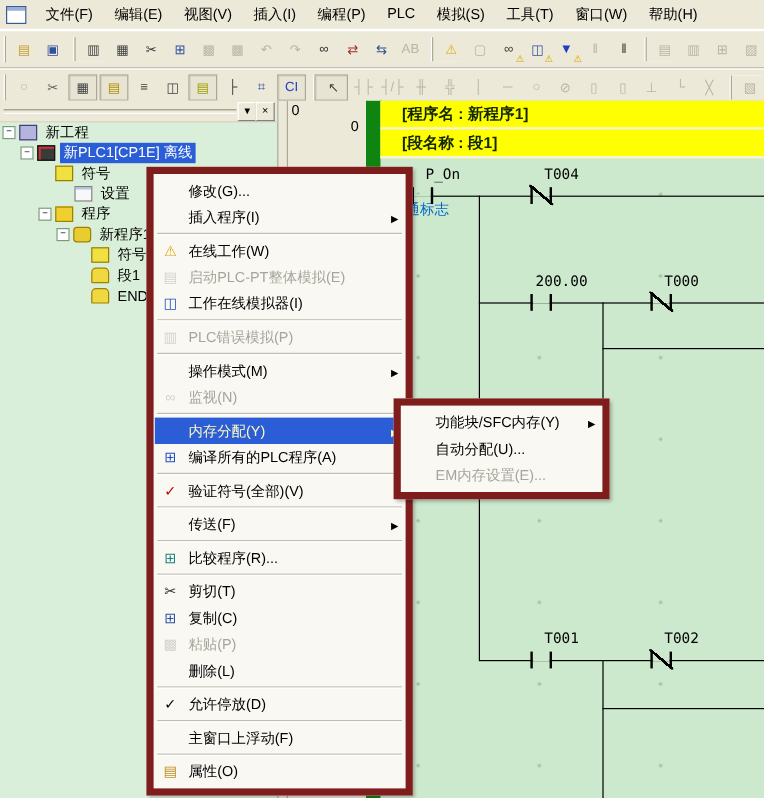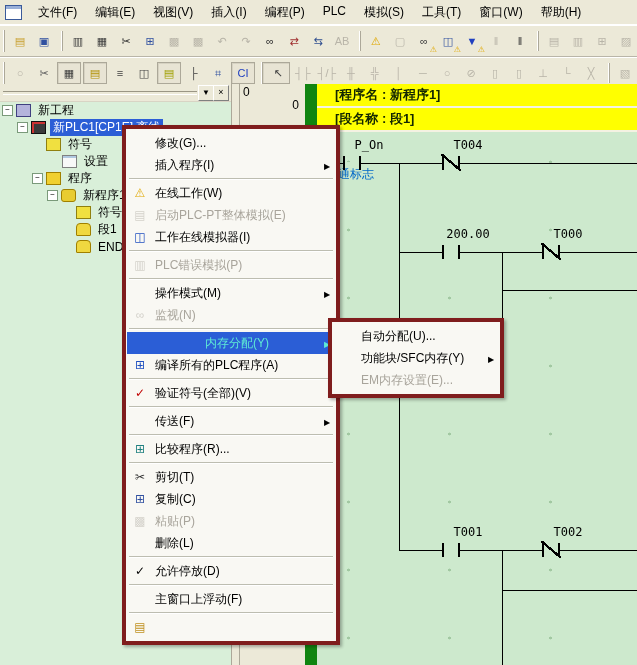--- a/index.html
+++ b/index.html
@@ -62,31 +62,31 @@
   .cbar{position:absolute;top:3px;width:2px;height:14px;background:#000;}
   .cbar.l{left:3px;} .cbar.r{right:3px;}
   .cgap{position:absolute;left:5px;right:5px;top:9px;height:2px;background:#CDE9CD;}
   .cslash{display:none;}
   .contact.nc .cslash{display:block;position:absolute;left:2px;top:1px;width:20px;height:17px;
       background:linear-gradient(to top right,transparent 46%,#000 46%,#000 55%,transparent 55%);}
   .clabel{position:absolute;bottom:21px;left:50%;transform:translateX(-50%);
           font-family:"DejaVu Sans Mono","Liberation Mono",monospace;font-size:12px;white-space:nowrap;padding-left:34px;}
   #buscomment{position:absolute;color:#0068c8;font-size:12px;z-index:4;white-space:nowrap;}
   
-  .popmenu{position:absolute;background:#F9F8F3;border:4px solid #7f1d1d;box-shadow:2px 2px 3px rgba(0,0,0,.3);
-           padding:3px 1px;z-index:50;}
+  .popmenu{position:absolute;background:#F9F8F3;border:6px solid #7f1d1d;box-shadow:2px 2px 3px rgba(0,0,0,.3);
+           padding:3px 1px;z-index:50;margin-top:14px;}
   #ctxmenu{left:122px;top:125px;width:208px;}
   #submenu{left:328px;top:318px;width:166px;z-index:55;}
   .mi{height:22px;display:flex;align-items:center;font-size:12px;white-space:nowrap;}
   .mic{width:26px;flex:none;text-align:center;font-size:12px;}
   .mil{flex:1;padding-left:2px;}
   .mar{width:16px;flex:none;text-align:center;}
   .mi.arrow .mar::after{content:"▶";font-size:8px;}
   .mi.checked .mic::after{content:"✓";font-weight:bold;}
-  .mi.highlight{background:#2B5ED6;color:#5eead4;text-align:center;}
+  .mi.highlight{background:#2B5ED6;color:#fef9c3;}
   .mi.disabled{color:#A8A49B;}
   .mi.disabled .mic{opacity:.45;}
   .mi.sep{height:6px;}
   .mi.sep::before{content:"";flex:1;border-top:1px solid #bdbdb0;border-bottom:1px solid #fff;margin:0 2px;}
 </style>
 </head>
 <body>
 
 <div id="menubar">
   <span class="winicon"></span>
@@ -701,36 +701,37 @@
     </div>
 
     <div class="mi sep">
       
       
       
     </div>
 
     <div class="mi">
       <span class="mic" style="color: rgb(192, 144, 32);">▤</span>
+      <span class="mil">属性(O)</span>
       <span class="mar"></span>
     </div>
   </div>
 
 <div id="submenu" class="popmenu">
 
+    <div class="mi arrow">
+      <span class="mic"></span>
+      <span class="mil">功能块/SFC内存(Y)</span>
+      <span class="mar"></span>
+    </div>
+
     <div class="mi">
       <span class="mic"></span>
       <span class="mil">自动分配(U)...</span>
       <span class="mar"></span>
     </div>
 
-    <div class="mi arrow">
-      <span class="mic"></span>
-      <span class="mil">功能块/SFC内存(Y)</span>
-      <span class="mar"></span>
-    </div>
-
     <div class="mi disabled">
       <span class="mic"></span>
       <span class="mil">EM内存设置(E)...</span>
       <span class="mar"></span>
     </div>
   </div>
 
 </body></html>

